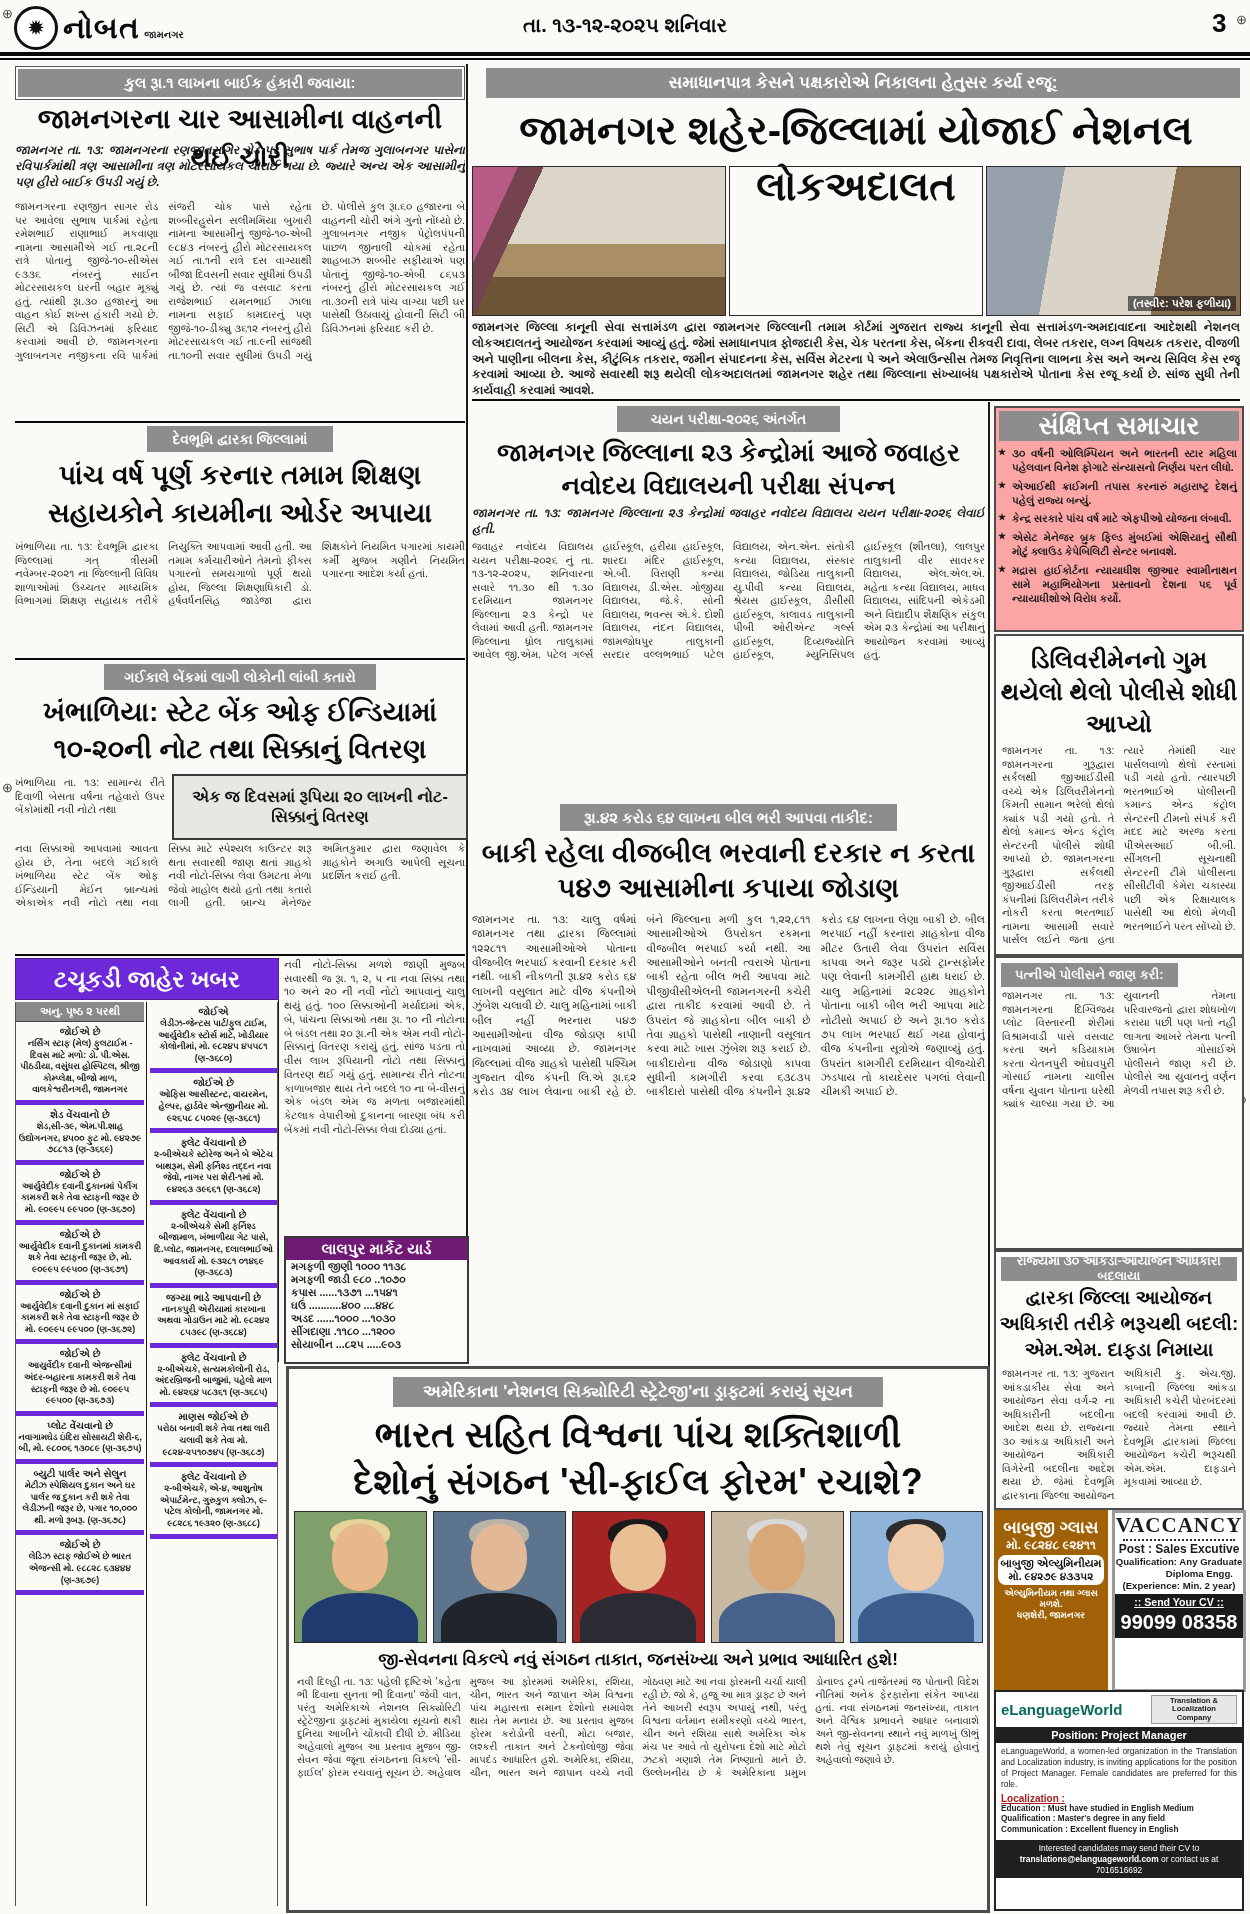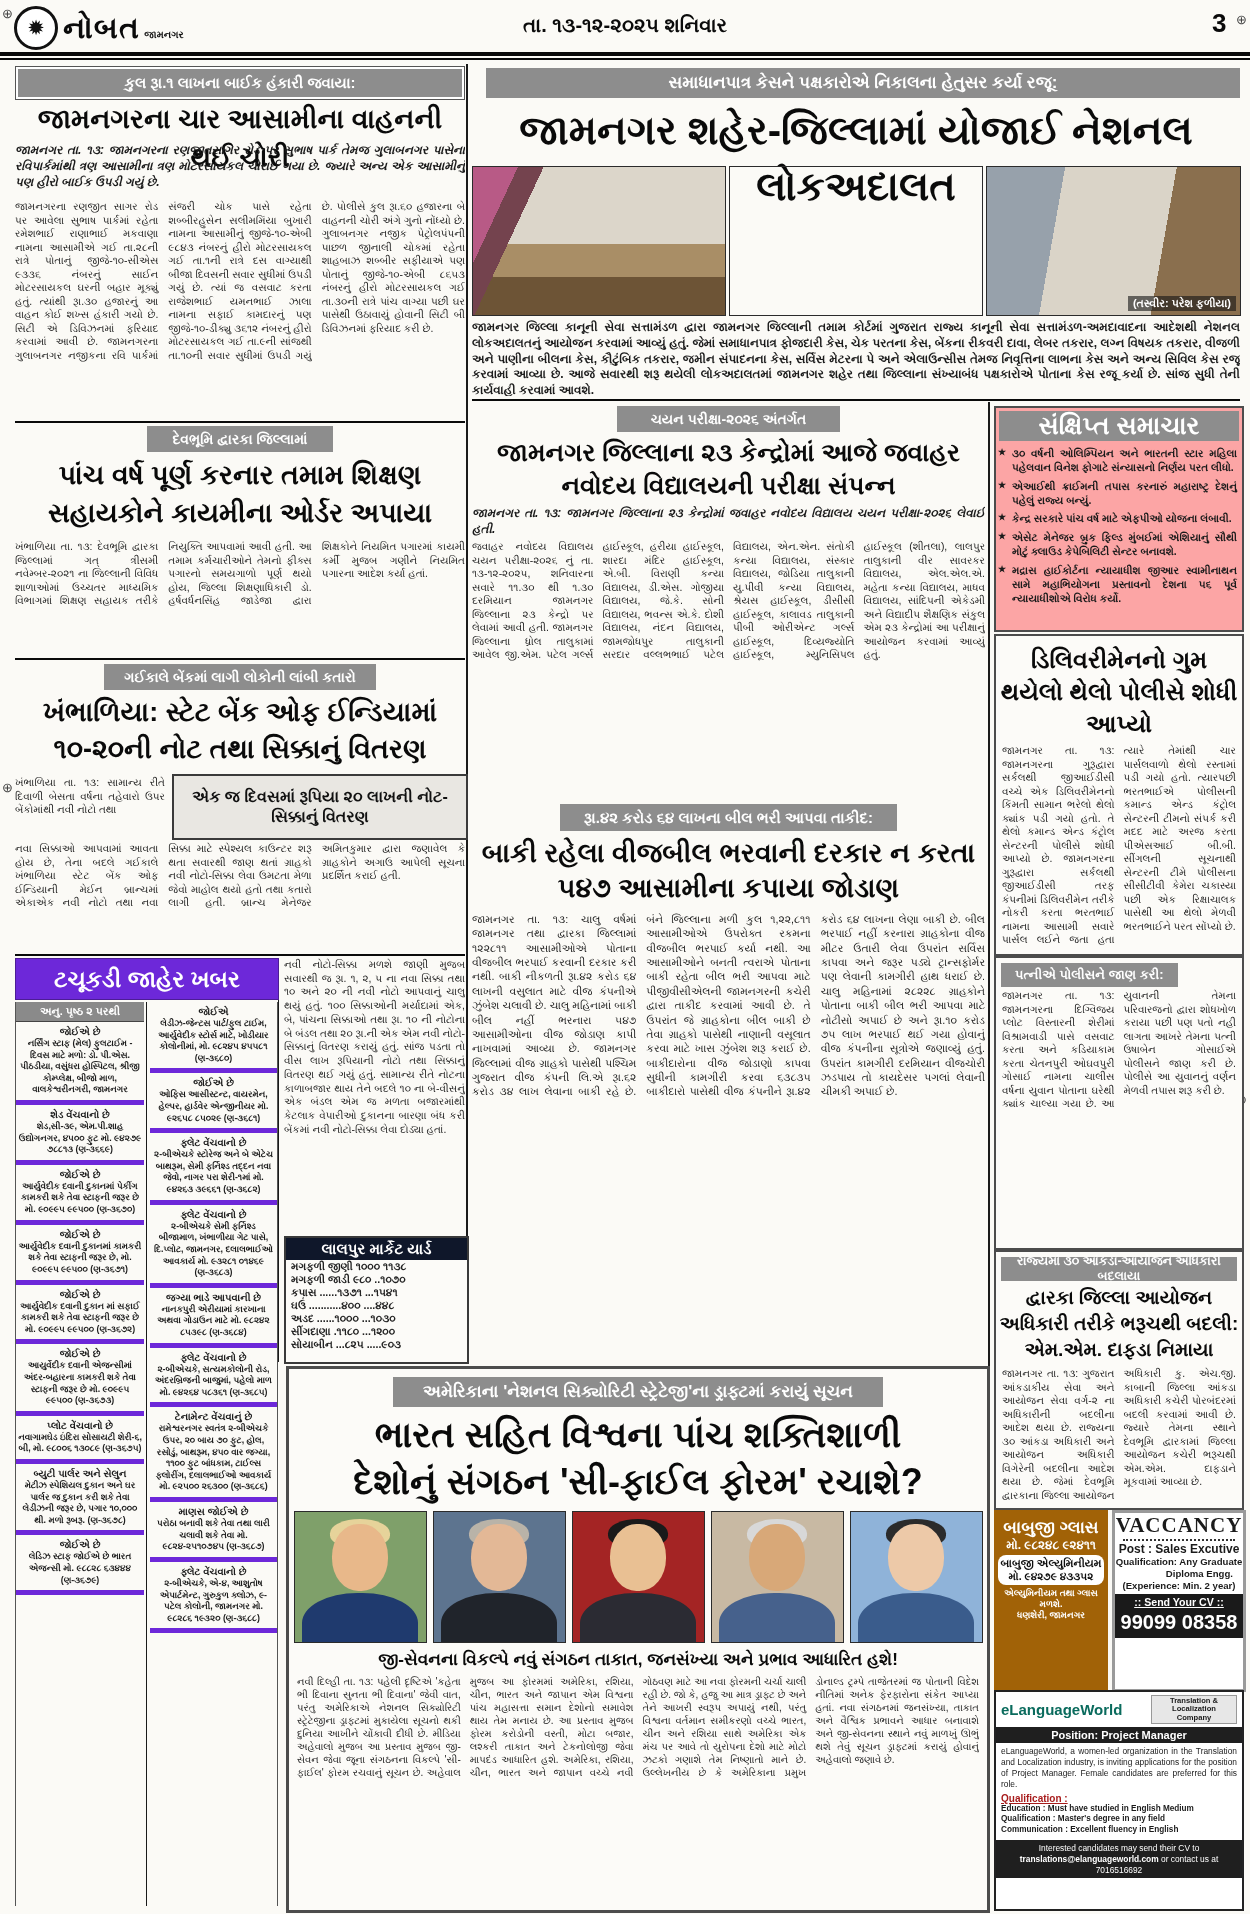--- a/index.html
+++ b/index.html
@@ -37,21 +37,21 @@
   .brief-item::before{content:"★";position:absolute;left:2px;top:3px;font-size:9px;}
   
   .cl-head{background:#6d28d9;color:#fff;font-weight:800;font-size:23px;text-align:center;
            border:1px solid #4c1d95;display:flex;align-items:center;justify-content:center;}
   .cl-sub{background:#8a8a8a;color:#fff;font-weight:bold;font-size:11px;text-align:center;padding:3px 0;border-bottom:1px solid #444;}
   .cad{border-bottom:5px solid #6d28d9;padding:4px 2px;text-align:center;}
   .cad .t{font-weight:800;font-size:10px;display:block;}
   .cad .b{font-size:8.8px;line-height:1.32;display:block;font-weight:600;}
   
   .mkt{border:2px solid #3a3a3a;background:#fcfbf8;}
-  .mkt-title{background:#0f172a;color:#fff;font-weight:800;font-size:15px;text-align:center;padding:2px 0;}
+  .mkt-title{background:#701a75;color:#fff;font-weight:800;font-size:15px;text-align:center;padding:2px 0;}
   .mkt-row{font-size:10.6px;font-weight:700;padding:0 5px;line-height:1.22;color:#222;}
   
   .portrait{position:relative;border:1px solid #2b2b2b;overflow:hidden;}
   .portrait .head{position:absolute;left:29%;top:9%;width:42%;height:52%;border-radius:48%;background:var(--skin);}
   .portrait .hair{position:absolute;left:27%;top:5%;width:46%;height:22%;border-radius:50% 50% 40% 40%;background:var(--hair);}
   .portrait .suit{position:absolute;left:6%;bottom:-10%;width:88%;height:48%;border-radius:48% 48% 0 0;background:var(--suit);}
   
   .babuji{background:#a16207;color:#fff;text-align:center;}
   .babuji .big{font-weight:800;font-size:17px;}
   .babuji .ph{font-weight:800;font-size:12px;}
@@ -196,24 +196,20 @@
         </div>
       <div class="cad">
           <span class="t">જગ્યા ભાડે આપવાની છે</span>
           <span class="b">નાનકપુરી એરીયામાં કારખાના અથવા ગોડાઉન માટે મો. ૯૮૨૪૨ ૮૫૩૯૮ (ણ-૩૬૮૪)</span>
         </div>
       <div class="cad">
           <span class="t">ફ્લેટ વેંચવાનો છે</span>
           <span class="b">૨-બીએચકે, સત્યમકોલોની રોડ, અંદરબ્રિજની બાજુમાં, પહેલો માળ મો. ૯૪૨૬૪ ૫૮૩૬૧ (ણ-૩૬૮૫)</span>
         </div>
       <div class="cad">
-          <span class="t">ટેનામેન્ટ વેંચવાનું છે</span>
-          <span class="b">રામેશ્વરનગર સ્વતંત્ર ૨-બીએચકે ઉપર, ૨૦ બાય ૭૦ ફુટ, હોલ, રસોડું, બાથરૂમ, ૪૫૦ વાર જગ્યા, ૧૧૦૦ ફુટ બાંધકામ, ટાઈલ્સ ફ્લોરીંગ, દલાલભાઈઓ આવકાર્ય મો. ૯૨૫૦૦ ૨૬૩૦૦ (ણ-૩૬૮૬)</span>
-        </div>
-      <div class="cad">
           <span class="t">માણસ જોઈએ છે</span>
           <span class="b">પરોઠા બનાવી શકે તેવા તથા લારી ચલાવી શકે તેવા મો. ૯૮૨૪-૨૫૧૦૭૪૫ (ણ-૩૬૮૭)</span>
         </div>
       <div class="cad">
           <span class="t">ફ્લેટ વેંચવાનો છે</span>
           <span class="b">૨-બીએચકે, એ-૪, આશુતોષ એપાર્ટમેન્ટ, ગુરુકુળ ક્લોઝ, ૯-પટેલ કોલોની, જામનગર મો. ૯૮૨૮૬ ૧૯૩૨૦ (ણ-૩૬૮૮)</span>
         </div>
     </div>
   </section>
 
@@ -369,21 +365,21 @@
   </section>
 
   <section>
     <div class="abs elang" style="left:994px;top:1690px;width:246px;height:217px;">
       <div style="display:flex;align-items:center;justify-content:space-between;padding:3px 5px;">
         <span class="brand">eLanguageWorld</span>
         <span class="tag" style="width:78px;">Translation &amp; Localization Company</span>
       </div>
       <div class="pos">Position: Project Manager</div>
       <div class="intro">eLanguageWorld, a women-led organization in the Translation and Localization industry, is inviting applications for the position of Project Manager. Female candidates are preferred for this role.</div>
-      <div class="req-t">Qualification :</div>
+      <div class="req-t">Localization :</div>
       <div class="req">Education : Must have studied in English Medium</div>
       <div class="req">Qualification : Master's degree in any field</div>
       <div class="req">Communication : Excellent fluency in English</div>
       <div class="foot" style="margin-top:4px;">
         <span>Interested candidates may send their CV to</span>
         <span style="font-weight:800;">translations@elanguageworld.com</span>
         <span>or contact us at 7016516692</span>
       </div>
     </div>
   </section>

